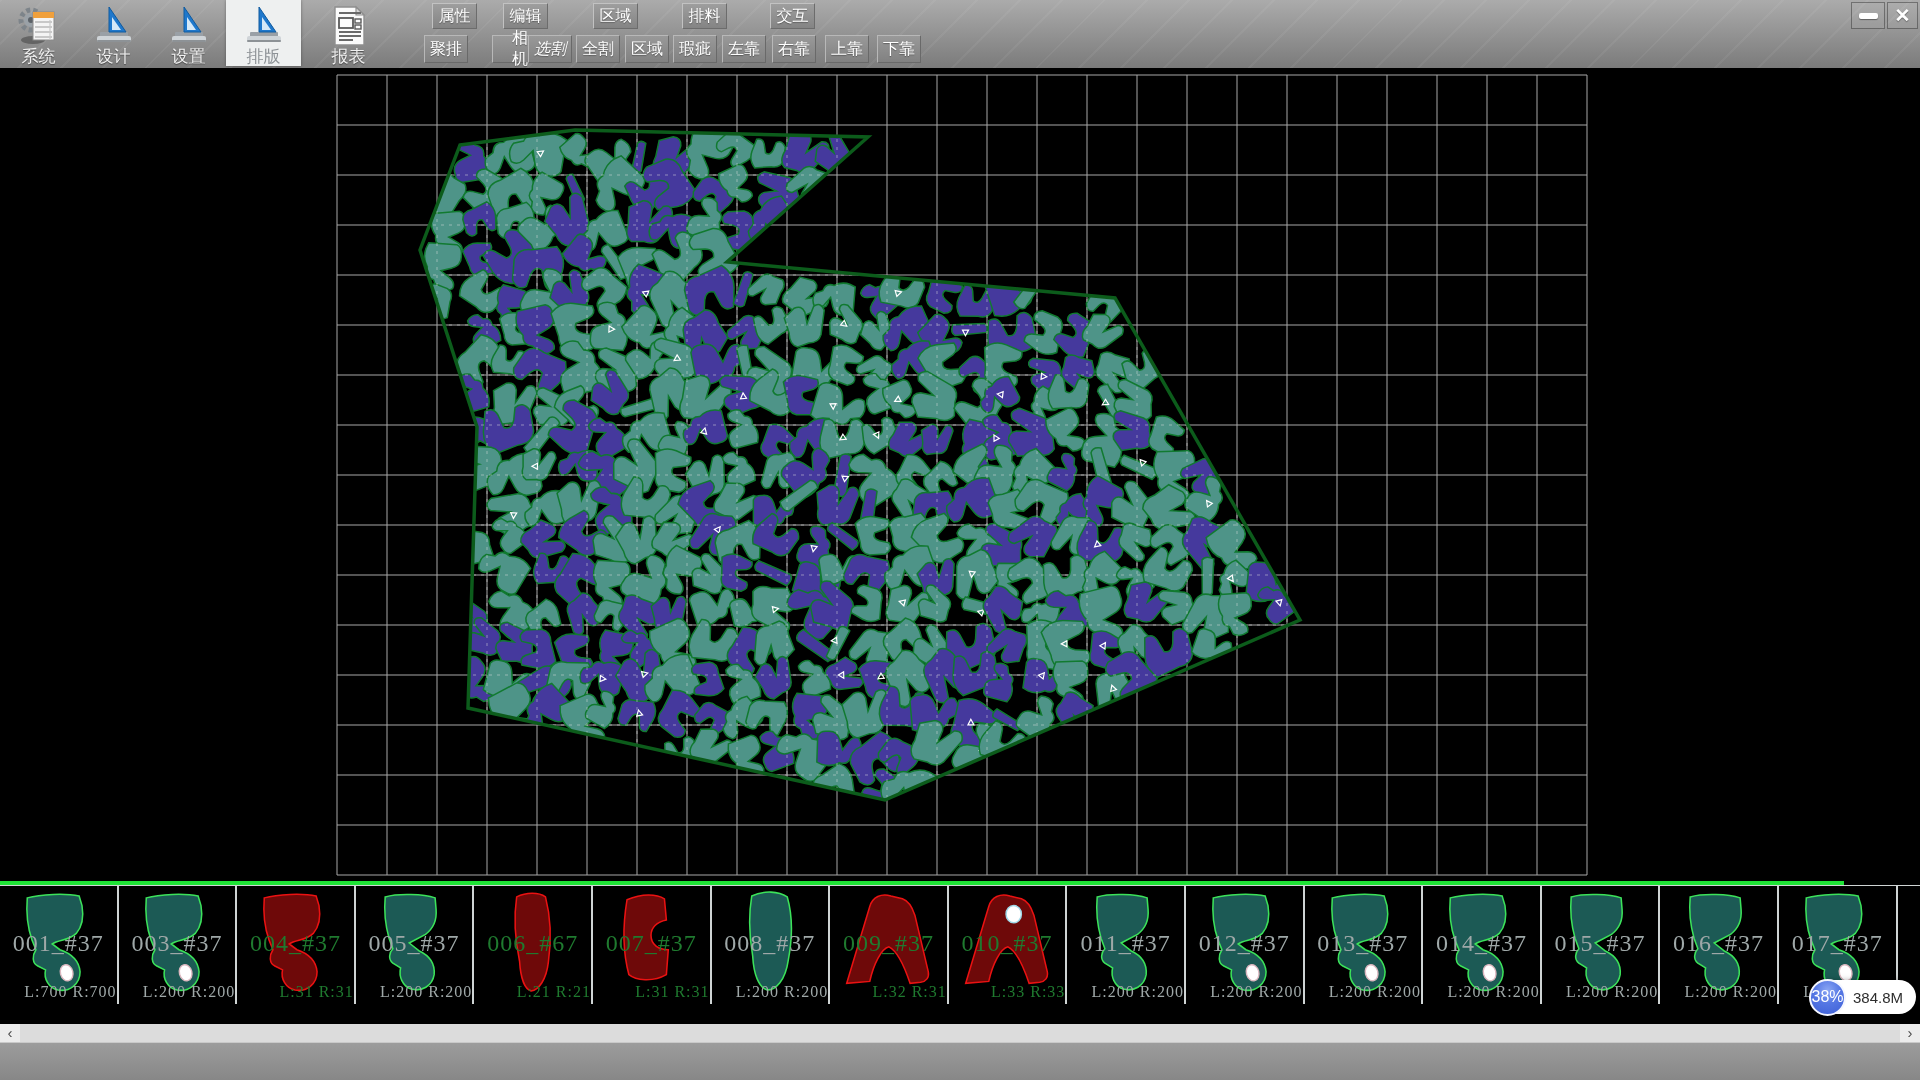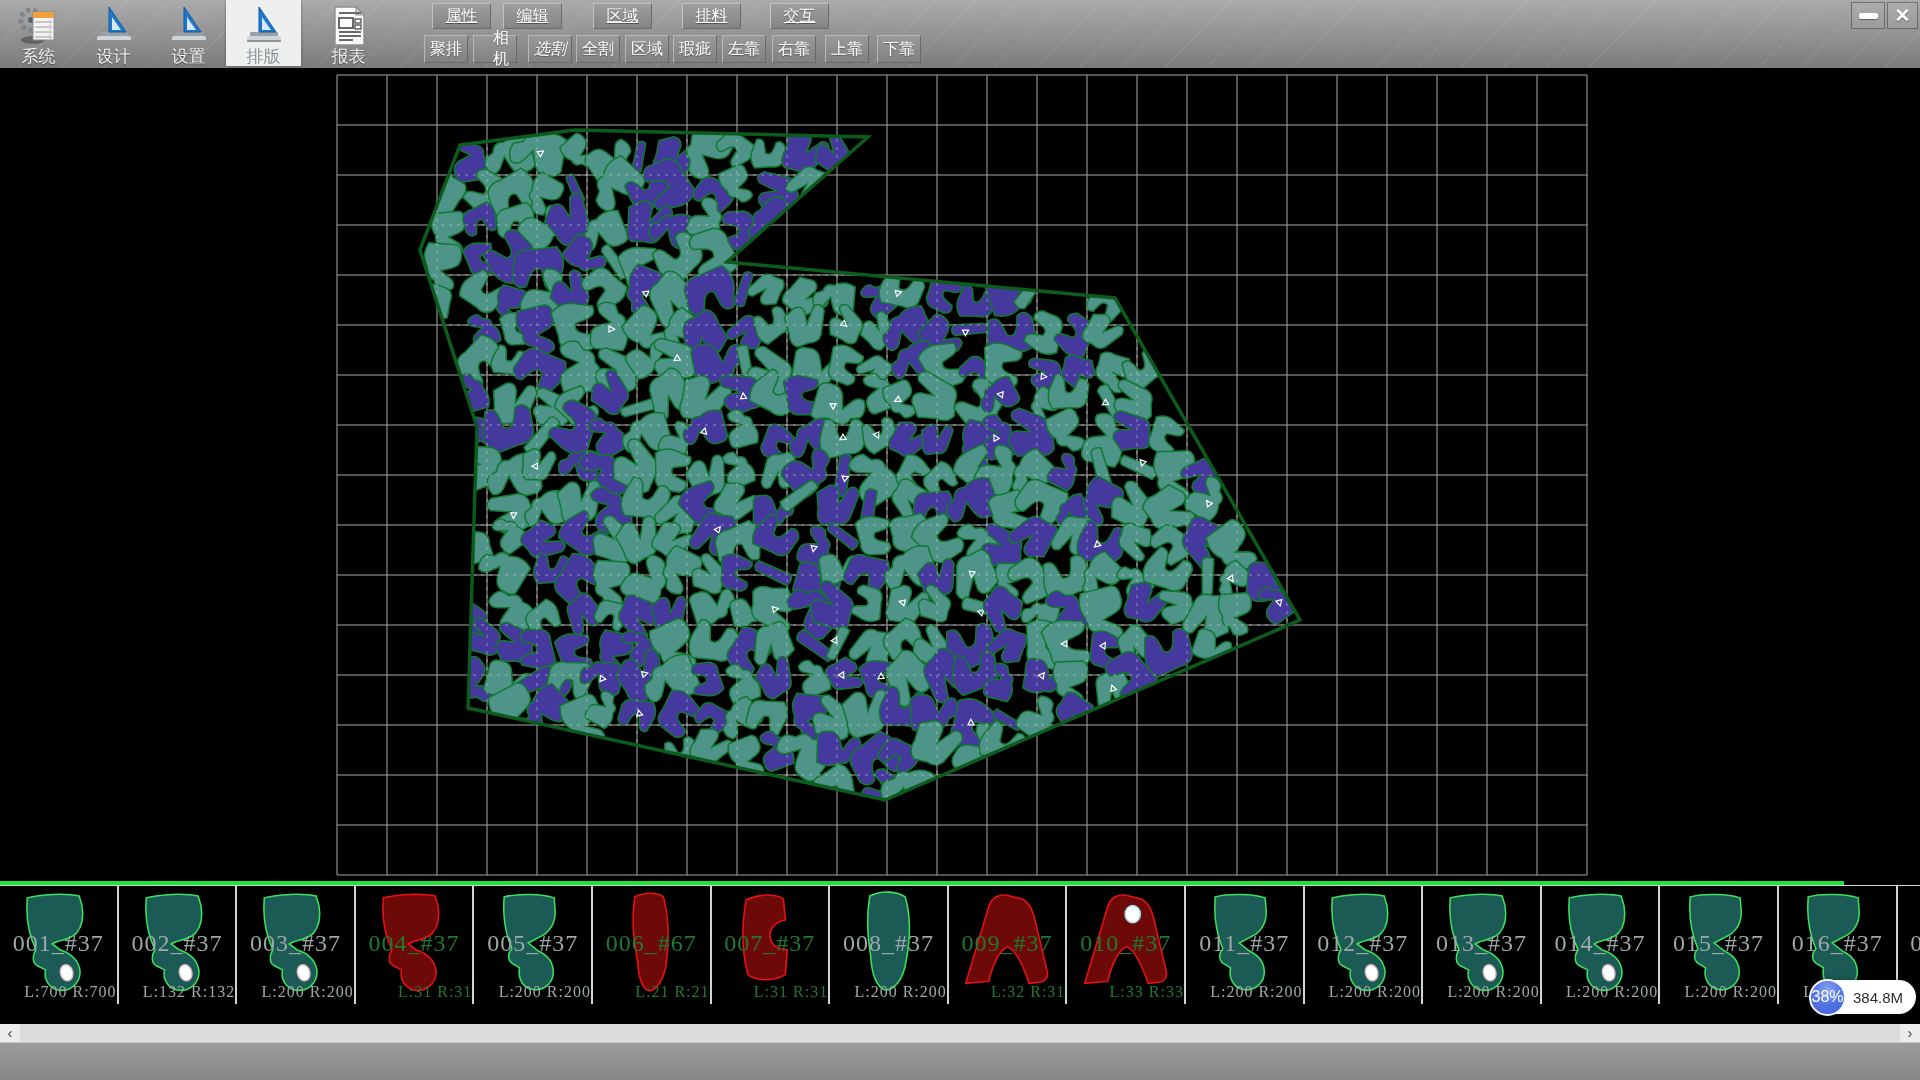--- a/index.html
+++ b/index.html
@@ -9,24 +9,24 @@
   
   #titlebar{position:absolute;top:0;left:0;width:1920px;height:68px;
     background:linear-gradient(#ababab,#7b7b7b);
     background-image:repeating-linear-gradient(135deg,rgba(255,255,255,.05) 0 2px,rgba(0,0,0,0) 2px 30px),linear-gradient(#ababab,#7b7b7b);}
   .bigbtn{position:absolute;top:0;height:66px;width:75px;display:flex;flex-direction:column;
     align-items:center;justify-content:flex-end;cursor:default;}
   .bigbtn.active{background:#eef0f0;box-shadow:0 0 3px rgba(0,0,0,.35);}
   .bigicon{width:44px;height:44px;margin-top:2px;}
   .biglabel{font-size:17px;color:#f0f0f0;line-height:18px;text-shadow:0 1px 1px rgba(0,0,0,.45);}
   .bigbtn.active .biglabel{color:#8d9296;text-shadow:none;}
-  .menu-btn{position:absolute;top:3px;height:26px;width:59px;box-sizing:border-box;
+  .menu-btn{position:absolute;top:3px;height:26px;width:45px;box-sizing:border-box;
     background:linear-gradient(#9e9e9e,#848484);border:1px solid;
     border-color:#c2c2c2 #6c6c6c #6c6c6c #c2c2c2;color:#fff;font-size:16px;
-    display:flex;align-items:center;justify-content:center;text-shadow:0 1px 1px rgba(0,0,0,.35);text-decoration:underline;}
+    display:flex;align-items:center;justify-content:center;text-shadow:0 1px 1px rgba(0,0,0,.35);}
   .act-btn{position:absolute;top:35px;height:28px;width:44px;box-sizing:border-box;
     background:linear-gradient(#999,#818181);border:1px solid;
     border-color:#b8b8b8 #696969 #696969 #b8b8b8;color:#fff;font-size:16px;
     display:flex;align-items:center;justify-content:center;text-shadow:0 1px 1px rgba(0,0,0,.35);}
   .winbtn{position:absolute;top:2px;height:27px;box-sizing:border-box;border:1px solid rgba(40,40,40,.45);
     background:rgba(255,255,255,.04);display:flex;align-items:center;justify-content:center;}
   #btn-min{left:1851px;width:34px;}
   #btn-close{left:1887px;width:31px;}
   #btn-min .bar{width:19px;height:6px;background:#fff;border-radius:2px;box-shadow:0 1px 1px rgba(0,0,0,.4);}
   #btn-close span{color:#fff;font-size:19px;font-weight:bold;text-shadow:0 1px 1px rgba(0,0,0,.4);}
@@ -126,21 +126,21 @@
     </div>
   <div id="menurow1">
       <div class="menu-btn" style="left: 432px;">属性</div>
       <div class="menu-btn" style="left: 503px;">编辑</div>
       <div class="menu-btn" style="left: 593px;">区域</div>
       <div class="menu-btn" style="left: 682px;">排料</div>
       <div class="menu-btn" style="left: 770px;">交互</div>
     </div>
   <div id="menurow2">
       <div class="act-btn" style="left: 424px;">聚排</div>
-      <div class="act-btn" style="left: 473px; padding-left: 19px;">相机</div>
+      <div class="act-btn" style="left: 492px; padding-left: 19px;">相机</div>
       <div class="act-btn" style="left: 528px; font-style: italic;">选割</div>
       <div class="act-btn" style="left: 576px;">全割</div>
       <div class="act-btn" style="left: 625px;">区域</div>
       <div class="act-btn" style="left: 673px;">瑕疵</div>
       <div class="act-btn" style="left: 722px;">左靠</div>
       <div class="act-btn" style="left: 772px;">右靠</div>
       <div class="act-btn" style="left: 825px;">上靠</div>
       <div class="act-btn" style="left: 877px;">下靠</div>
     </div>
   <div class="winbtn" id="btn-min">
@@ -647,28 +647,20 @@
           <ellipse cx="59" cy="86" rx="6.5" ry="8.5" transform="rotate(-15 59 86)" fill="#fff" stroke="#dcb8c0" stroke-width="1.5"></ellipse>
         </svg>
      <div class="cell-id" style="color:#9fa8a8">001_#37</div>
      <div class="cell-lr" style="color:#9fa8a8">L:700 R:700</div>
       </div>
       <div class="cell">
         <svg viewBox="0 0 100 110" width="96" height="108">
        <path d="M18,8 C32,4 58,3 72,6 L75,16 C77,28 75,38 69,45 C61,53 51,51 44,56 L52,62 C64,66 72,74 73,85 C73,98 62,106 50,104 C40,102 35,92 37,83 L29,79 C23,76 23,68 27,62 L23,52 C18,38 17,20 18,8 Z" fill="#1c5a55" stroke="#3ce25a" stroke-width="1.6"></path>
           <ellipse cx="59" cy="86" rx="6.5" ry="8.5" transform="rotate(-15 59 86)" fill="#fff" stroke="#dcb8c0" stroke-width="1.5"></ellipse>
         </svg>
-     <div class="cell-id" style="color:#9fa8a8">002_#37</div>
-     <div class="cell-lr" style="color:#9fa8a8">L:132 R:132</div>
-      </div>
-      <div class="cell">
-        <svg viewBox="0 0 100 110" width="96" height="108">
-       <path d="M18,8 C32,4 58,3 72,6 L75,16 C77,28 75,38 69,45 C61,53 51,51 44,56 L52,62 C64,66 72,74 73,85 C73,98 62,106 50,104 C40,102 35,92 37,83 L29,79 C23,76 23,68 27,62 L23,52 C18,38 17,20 18,8 Z" fill="#1c5a55" stroke="#3ce25a" stroke-width="1.6"></path>
-          <ellipse cx="59" cy="86" rx="6.5" ry="8.5" transform="rotate(-15 59 86)" fill="#fff" stroke="#dcb8c0" stroke-width="1.5"></ellipse>
-        </svg>
      <div class="cell-id" style="color:#9fa8a8">003_#37</div>
      <div class="cell-lr" style="color:#9fa8a8">L:200 R:200</div>
       </div>
       <div class="cell">
         <svg viewBox="0 0 100 110" width="96" height="108">
        <path d="M18,8 C32,4 58,3 72,6 L75,16 C77,28 75,38 69,45 C61,53 51,51 44,56 L52,62 C64,66 72,74 73,85 C73,98 62,106 50,104 C40,102 35,92 37,83 L29,79 C23,76 23,68 27,62 L23,52 C18,38 17,20 18,8 Z" fill="#6e0909" stroke="#ea1212" stroke-width="1.6"></path>
         </svg>
      <div class="cell-id" style="color:#1f7a2f">004_#37</div>
      <div class="cell-lr" style="color:#1f7a2f">L:31 R:31</div>
       </div>

